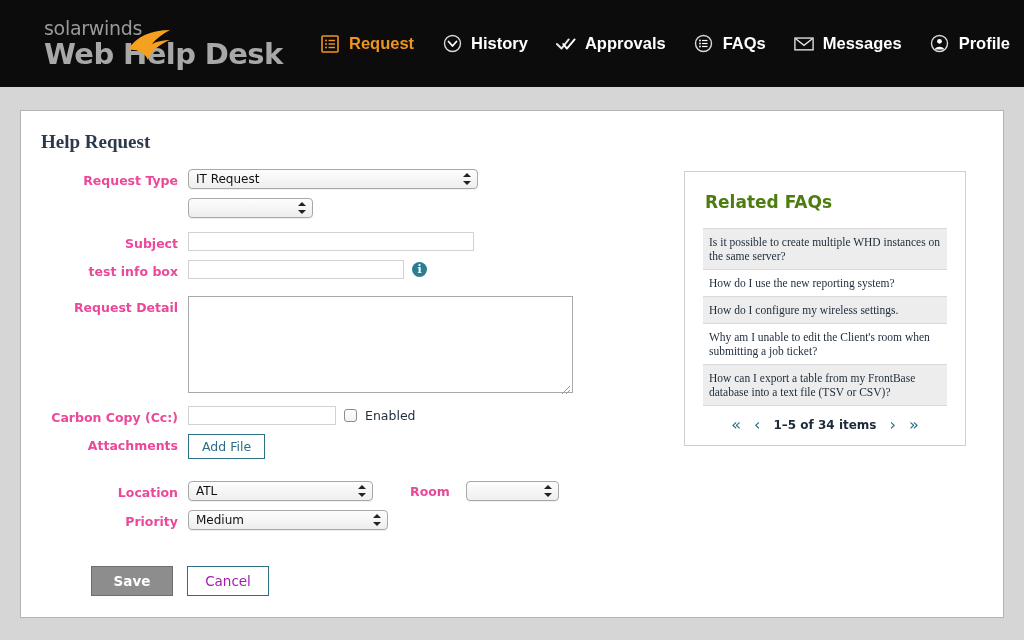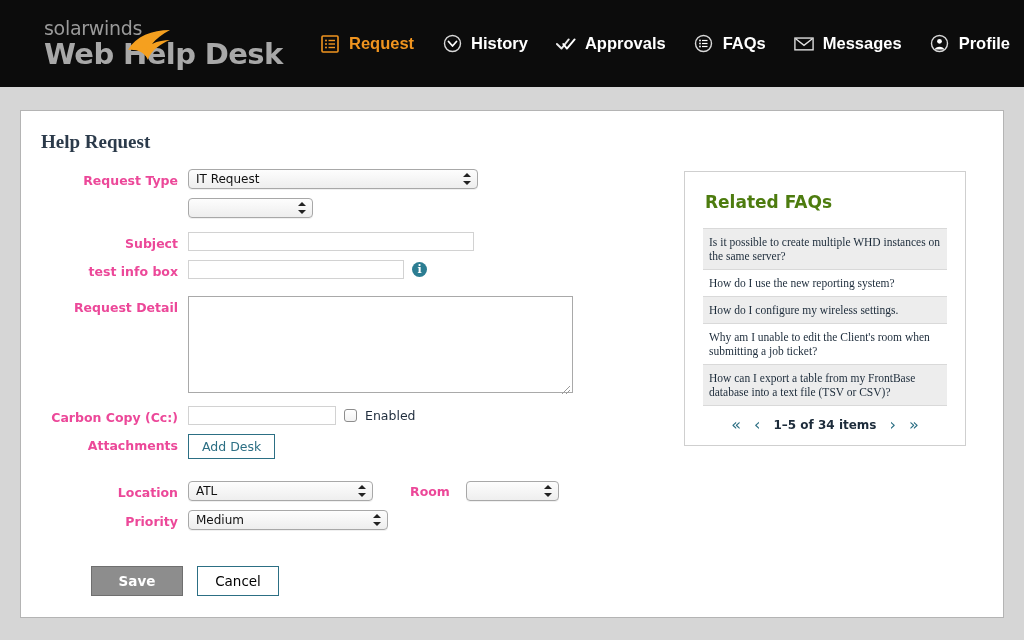--- a/index.html
+++ b/index.html
@@ -241,29 +241,29 @@
     cursor: pointer;
     border-radius: 0;
   }
   .btn-save {
     background: #8d8d8d;
     border: 1px solid #6f6f6f;
     color: #ffffff;
     font-size: 13.5px;
     font-weight: bold;
     padding: 6px 0;
-    width: 92px;
+    width: 82px;
     text-align: center;
     font-family: "DejaVu Sans", sans-serif;
     cursor: pointer;
   }
   .btn-cancel {
     background: #ffffff;
     border: 1px solid #2c6f84;
-    color: #000000;
+    color: #a21caf;
     font-size: 13.5px;
     padding: 6px 0;
     width: 82px;
     text-align: center;
     font-family: "DejaVu Sans", sans-serif;
     cursor: pointer;
   }
   .actions {
     position: absolute;
     left: 70px;
@@ -483,21 +483,21 @@
       <div class="fieldwrap">
         <input class="txt" style="width: 148px; height: 19px;" value="">
         <span class="chk"></span>
         <span class="chk-label">Enabled</span>
       </div>
     </div>
 
     <div class="row" style="margin-bottom:22px;">
       <div class="lbl">Attachments</div>
       <div class="fieldwrap">
-        <button class="btn-outline">Add Desk</button>
+        <button class="btn-outline">Add File</button>
       </div>
     </div>
 
     <div class="row">
       <div class="lbl">Location</div>
       <div class="fieldwrap">
         <span class="selbox">
           <select class="sel" style="width:185px;">
             <option>ATL</option>
           </select>

